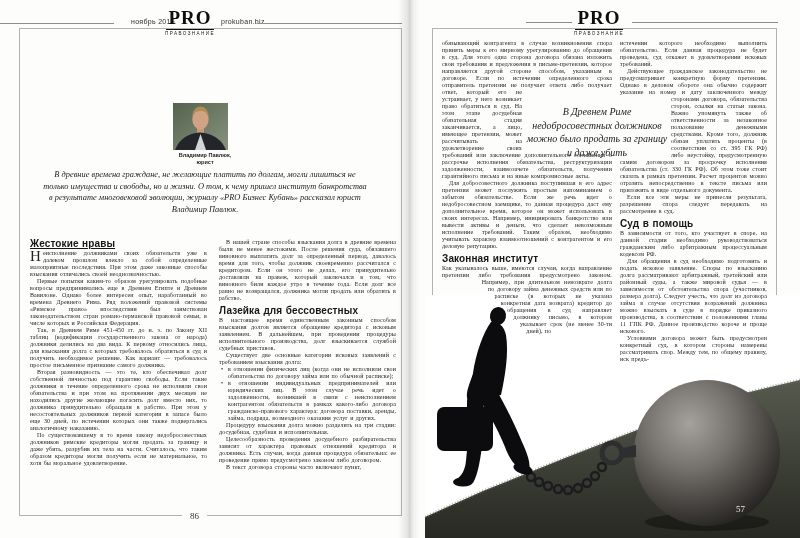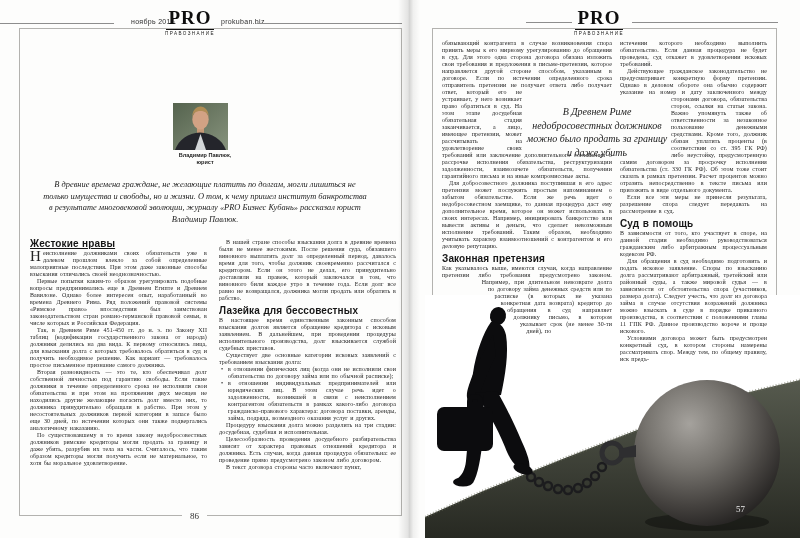--- a/index.html
+++ b/index.html
@@ -82,21 +82,21 @@
       <path d="M2,47 C6,36 15,30.5 27,29.5 C39,30.5 49,36 53,47 Z" fill="#24252b"></path>
       <path d="M22,47 L27.5,31 L33,47 Z" fill="#d3d6d8"></path>
       <ellipse cx="27.5" cy="16.5" rx="8.2" ry="10" fill="#d2a284"></ellipse>
       <path d="M19.3,15 C19,7.5 23,3.5 27.5,3.5 C32,3.5 36,7.5 35.7,15 C35.7,10.5 32,8 27.5,8 C23,8 19.3,10.5 19.3,15 Z" fill="#b08d55"></path>
     </svg>
     <div class="caption" style="top:152px;left:140px;width:130px">
       <div>Владимир Павлюк,</div>
       <div>юрист</div>
     </div>
 
-    <div class="lede" style="top:179px;left:42px;width:326px">В древние времена граждане, не желающие платить по долгам, могли лишиться не только имущества и свободы, но и жизни. О том, к чему пришел институт банкротства в результате многовековой эволюции, журналу «PRO Бизнес Кубань» рассказал юрист Владимир Павлюк.</div>
+    <div class="lede" style="top:169px;left:42px;width:326px">В древние времена граждане, не желающие платить по долгам, могли лишиться не только имущества и свободы, но и жизни. О том, к чему пришел институт банкротства в результате многовековой эволюции, журналу «PRO Бизнес Кубань» рассказал юрист Владимир Павлюк.</div>
 
     <div class="cols" style="left:30px;top:239px;width:366px;height:270px">
       <div class="col" style="width:178px;height:270px">
         <div class="subhead first">Жестокие нравы</div>
         <p class="nind"><span class="dropcap">Н</span><span>еисполнение должниками своих обязательств уже в далеком прошлом влекло за собой определенные малоприятные последствия. При этом даже законные способы взыскания отличались своей неоднозначностью.</span></p>
         <p>Первые попытки каким-то образом урегулировать подобные вопросы предпринимались еще в Древнем Египте и Древнем Вавилоне. Однако более интересен опыт, наработанный во времена Древнего Рима. Ряд положений правовой системы «Римское право» впоследствии был заимствован законодательством стран романо-германской правовой семьи, в числе которых и Российская Федерация.</p>
         <p>Так, в Древнем Риме 451-450 гг. до н. э. по Закону XII таблиц (кодификации государственного закона от народа) должники делились на два вида. К первому относились лица, для взыскания долга с которых требовалось обратиться в суд и получить необходимое решение. Как вариант — требовалось простое письменное признание самого должника.</p>
         <p>Вторая разновидность — это те, кто обеспечивал долг собственной личностью под гарантию свободы. Если такие должники в течение определенного срока не исполняли свои обязательства и при этом на протяжении двух месяцев не находились другие желающие погасить долг вместо них, то должника принудительно обращали в рабство. При этом у несостоятельных должников первой категории в запасе было еще 30 дней, по истечении которых они также подвергались аналогичному наказанию.</p>
         <p>По существовавшему в то время закону недобросовестных должников римские кредиторы могли продать за границу и даже убить, разрубив их тела на части. Считалось, что таким образом кредиторы могли получить если не материальное, то хотя бы моральное удовлетворение.</p>
       </div>
@@ -167,21 +167,21 @@
         <ellipse cx="38" cy="187" rx="10" ry="4.5"></ellipse>
         <path d="M42,113 L42,107 C42,102 45,99 50,99 C55,99 58,102 58,107 L58,113 L53,113 L53,107 C53,105 52,104 50,104 C48,104 47,105 47,107 L47,113 Z"></path>
         <rect x="12" y="112" width="56" height="44" rx="7"></rect>
       </g>
     </svg>
 
     <div class="cols" style="left:32px;top:40px;width:325px">
       <div class="col" style="width:170px;height:362px">
         <p class="nind"><span>обязывающий контрагента в случае возникновения спора принять меры к его мирному урегулированию до обращения в суд. Для этого одна сторона договора обязана изложить свои требования и предложения в письме-претензии, которое направляется другой стороне способом, указанным в договоре. Если по истечении определенного срока отправитель претензии не получает</span><span class="qspacer-r"></span> <span>ответа либо получает ответ, который его не устраивает, у него возникает право обратиться в суд. На этом этапе досудебная обязательная стадия заканчивается, а лицо, имеющее претензии, может рассчитывать на удовлетворение своих требований или заключение дополнительного соглашения о рассрочке исполнения обязательства, реструктуризации задолженности, взаимозачете обязательств, получении гарантийного письма и на иные компромиссные акты.</span></p>
         <p>Для добросовестного должника поступившая в его адрес претензия может послужить простым напоминанием о забытом обязательстве. Если же речь идет о недобросовестном заемщике, то данная процедура даст ему дополнительное время, которое он может использовать в своих интересах. Например, инициировать банкротство или вывести активы и деньги, что сделает невозможным исполнение требований. Таким образом, необходимо учитывать характер взаимоотношений с контрагентом и его деловую репутацию.</p>
-        <div class="subhead">Законная претензия</div>
+        <div class="subhead">Законная институт</div>
         <p class="nind"><span>Как указывалось выше, имеются случаи, когда направление претензии либо требования предусмотрено</span><span class="man-spacer"></span> <span>законом. Например, при длительном невозврате долга по договору займа денежных средств или по расписке (в которых не указана конкретная дата возврата) кредитор до обращения в суд направляет должнику письмо, в котором указывает срок (не менее 30-ти дней), по</span></p>
       </div>
       <div class="col" style="width:147px;height:352px;margin-left:8px">
         <p class="nind">истечении которого необходимо выполнить обязательство. Если данная процедура не будет проведена, суд откажет в удовлетворении исковых требований.</p>
         <p><span>Действующее гражданское законодательство не предусматривает конкретную форму претензии. Однако в деловом обороте она обычно содержит указание на номер и дату заключенного между сторонами договора,</span><span class="qspacer-l"></span> <span>обязательства сторон, ссылки на статьи закона. Важно упомянуть также об ответственности за незаконное пользование денежными средствами. Кроме того, должник обязан уплатить проценты (в соответствии со ст. 395 ГК РФ) либо неустойку, предусмотренную самим договором за просрочку исполнения обязательства (ст. 330 ГК РФ). Об этом тоже стоит сказать в рамках претензии. Расчет процентов можно отразить непосредственно в тексте письма или приложить в виде отдельного документа.</span></p>
         <p>Если все эти меры не принесли результата, разрешение спора следует передавать на рассмотрение в суд.</p>
         <div class="subhead">Суд в помощь</div>
         <p class="nind">В зависимости от того, кто участвует в споре, на данной стадии необходимо руководствоваться гражданским либо арбитражным процессуальным кодексом РФ.</p>
         <p>Для обращения в суд необходимо подготовить и подать исковое заявление. Споры по взысканию долга рассматривают арбитражный, третейский или районный суды, а также мировой судья — в зависимости от обстоятельства спора (участников, размера долга). Следует учесть, что долг из договора займа в случае отсутствия возражений должника можно взыскать в суде в порядке приказного производства, в соответствии с положениями главы 11 ГПК РФ. Данное производство короче и проще искового.</p>
         <p>Условиями договора может быть предусмотрен конкретный суд, в котором стороны намерены рассматривать спор. Между тем, по общему правилу, иск предъ-</p>

